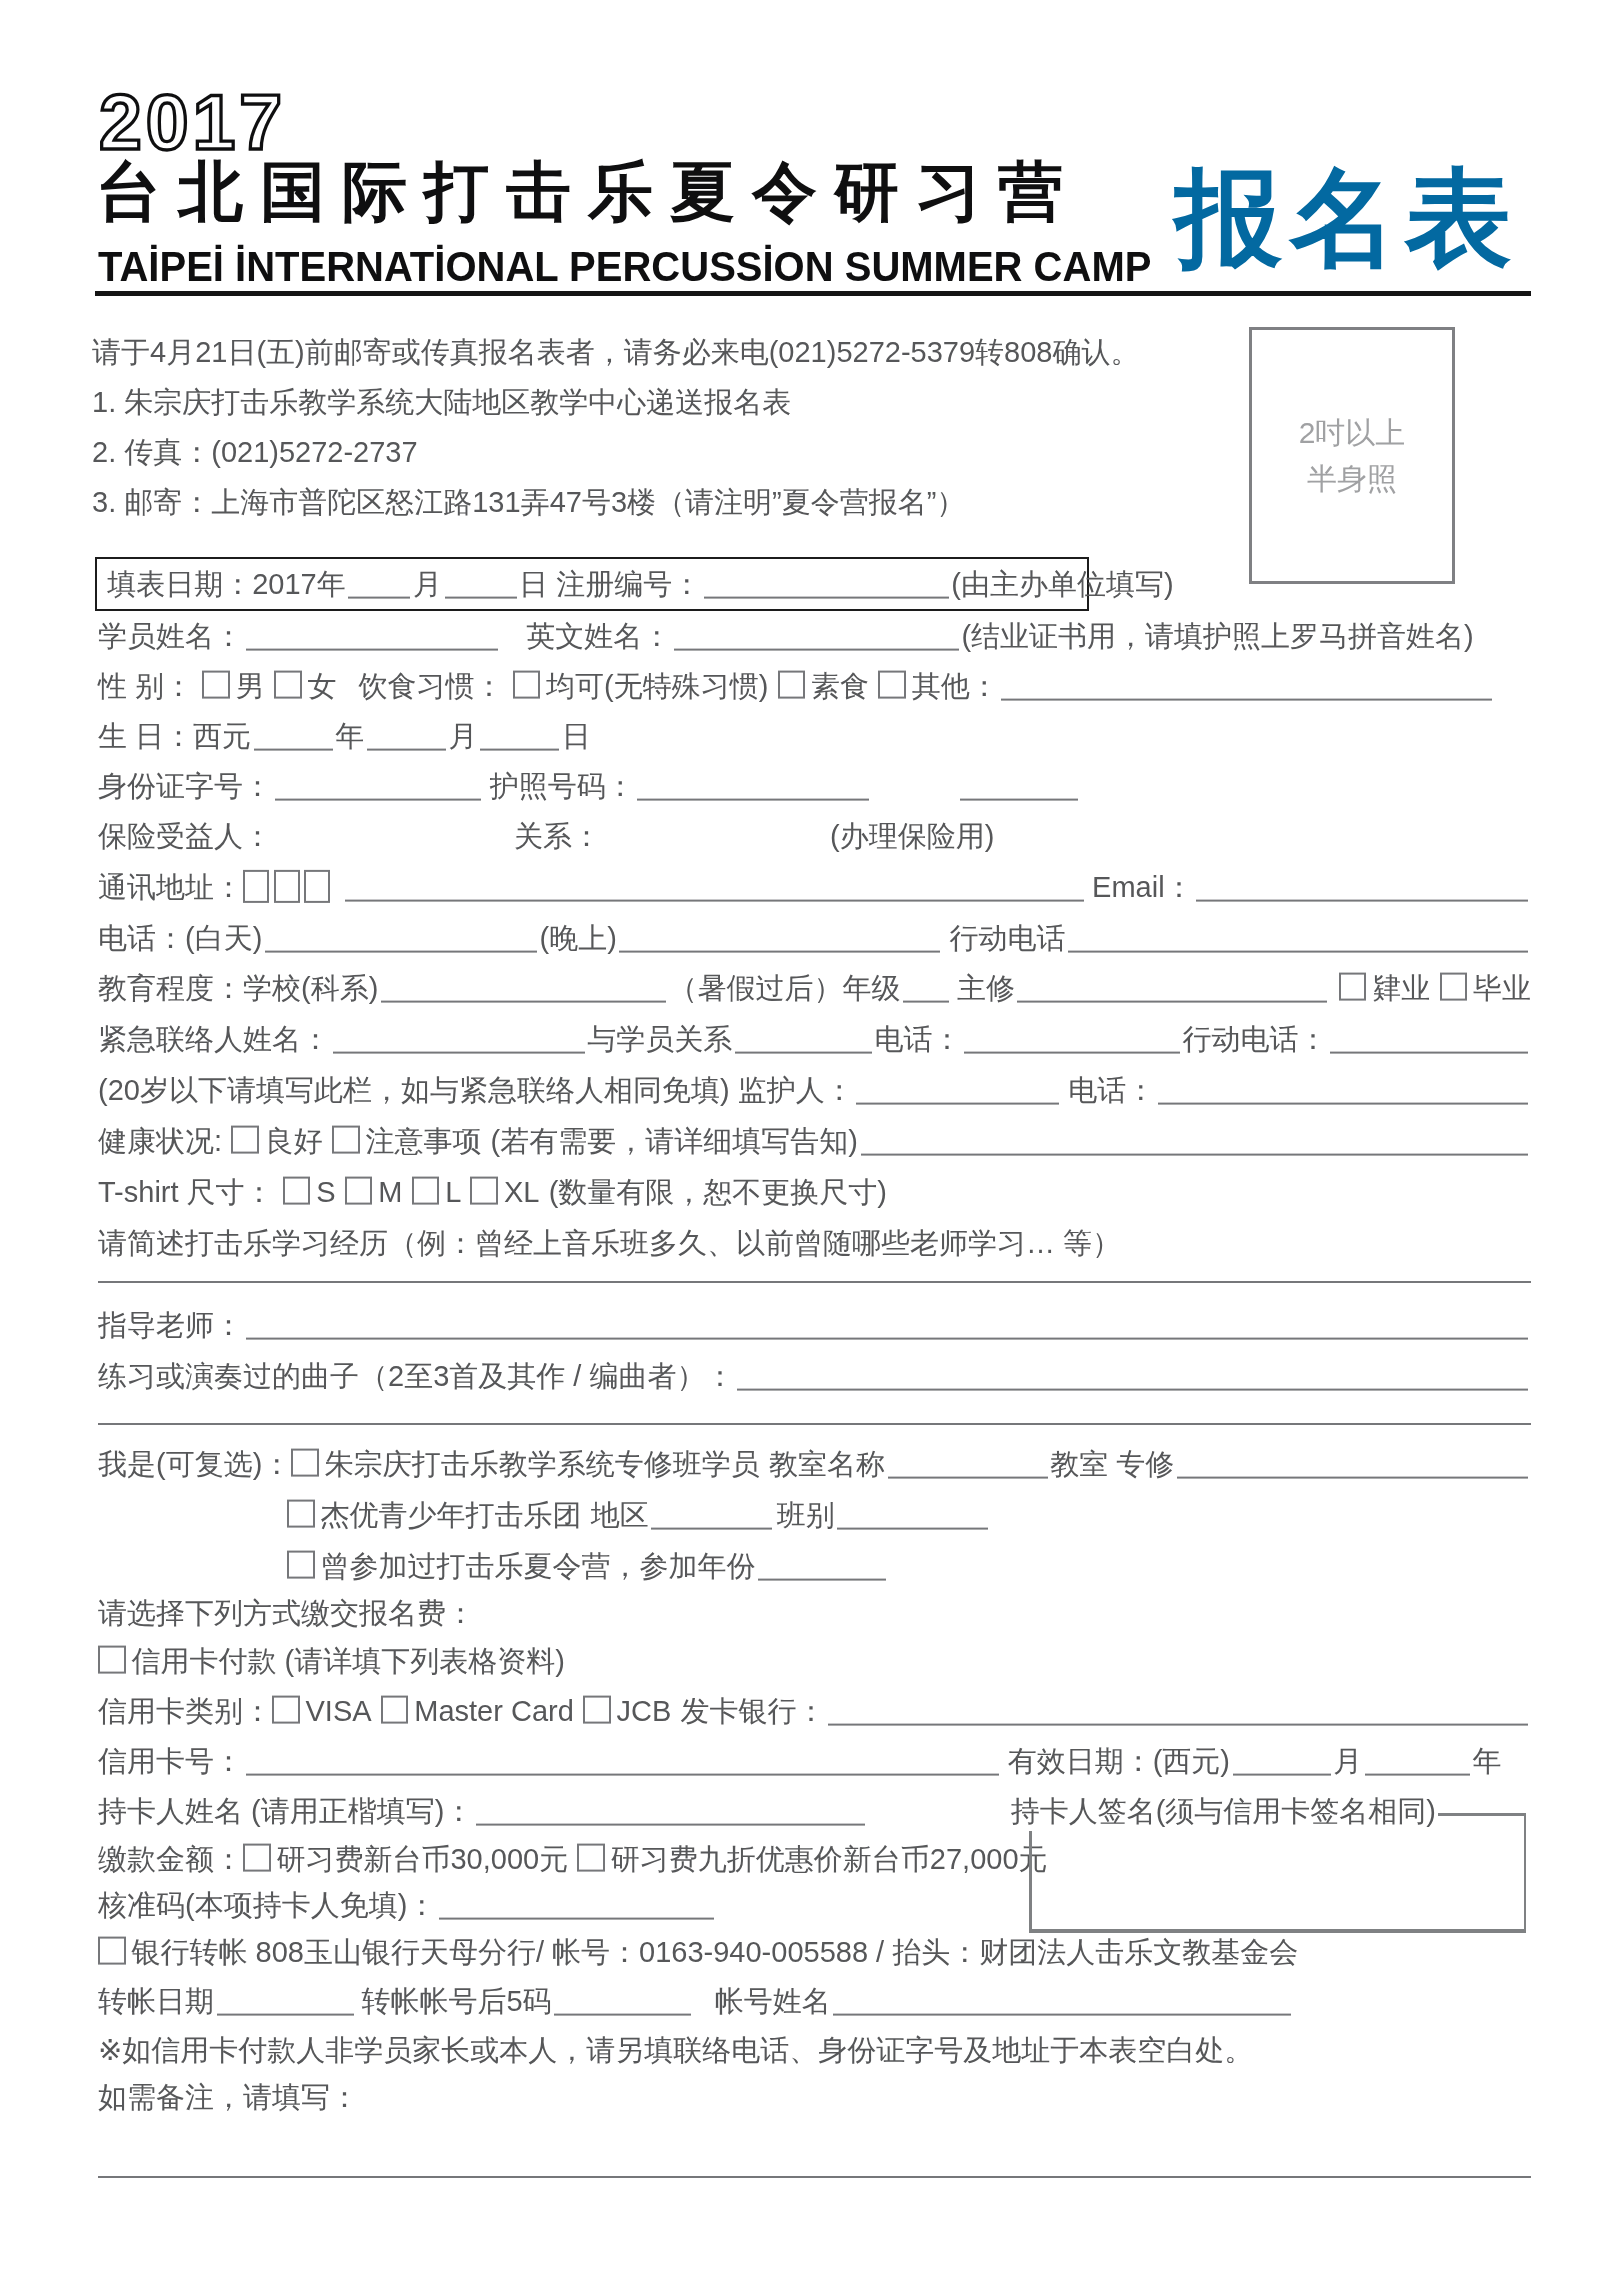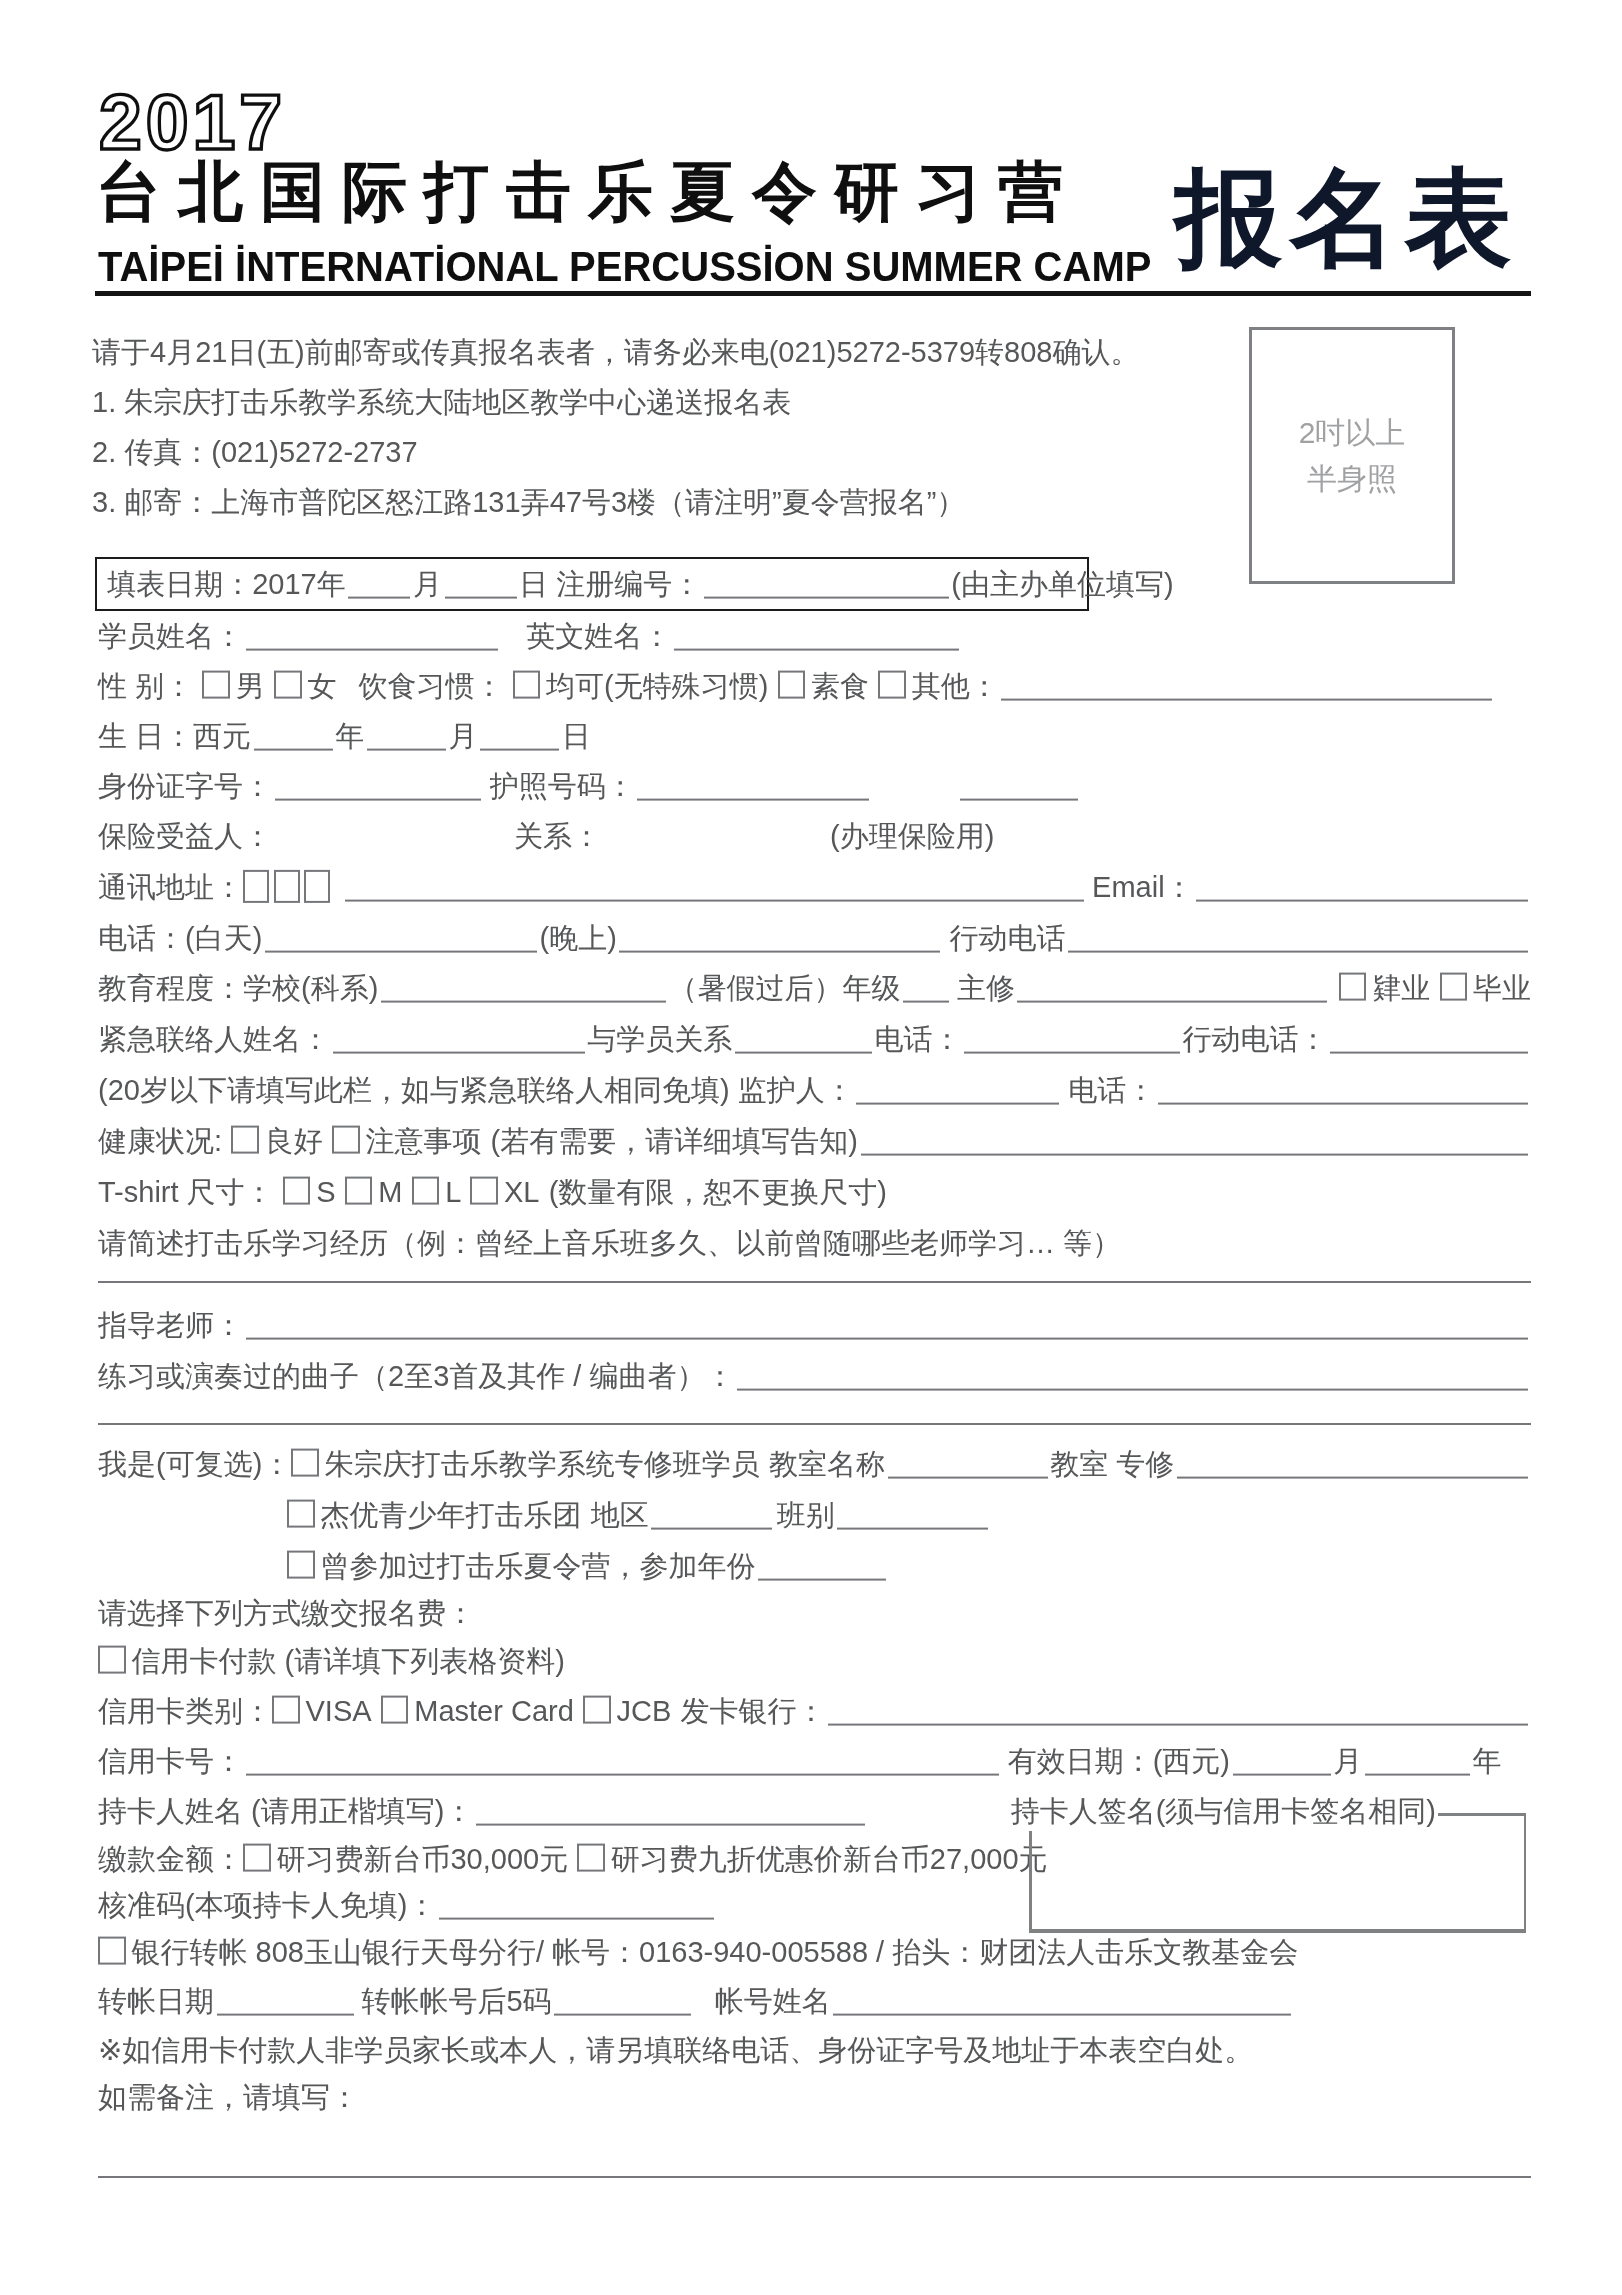--- a/index.html
+++ b/index.html
@@ -8,21 +8,21 @@
   .page{position:absolute;inset:0;background:#fff;}
 
   
   .year{position:absolute;left:99px;top:84px;font-size:77px;font-weight:700;
         color:#ffffff;-webkit-text-stroke:3.3px #0f0f10;letter-spacing:3.9px;line-height:1;}
   .title-cn{position:absolute;left:96px;top:156px;font-size:65px;font-weight:900;
         color:#0f0f10;letter-spacing:17px;line-height:1.1;white-space:nowrap;}
   .title-en{position:absolute;left:98px;top:243px;font-size:40px;font-weight:800;
         color:#0f0f10;letter-spacing:0px;white-space:nowrap;transform:scaleY(1.05);transform-origin:left top;}
   .form-name{position:absolute;left:1175px;top:165px;font-size:107px;font-weight:900;
-        color:#0f172a;letter-spacing:7.9px;line-height:1;}
+        color:#0369a1;letter-spacing:7.9px;line-height:1;}
   .top-rule{position:absolute;left:95px;top:291px;width:1436px;height:4.6px;background:#141414;}
 
   
   .photo{position:absolute;left:1249px;top:327px;width:200px;height:251px;
          border:3.9px solid #7f8083;display:flex;align-items:center;justify-content:center;text-align:center;}
   .photo .ph-t{font-size:30px;line-height:46px;color:#a0a1a3;}
 
   
   .notice{position:absolute;left:92px;top:327px;width:1126px;font-size:29px;line-height:50px;white-space:nowrap;}
 
@@ -83,20 +83,21 @@
       <span class="t">日 注册编号：</span>
       <span class="u" style="width:245px"></span>
       <span class="t">(由主办单位填写)</span>
     </div>
 
     <div class="row" style="height:50px;line-height:50px">
       <span class="t">学员姓名：</span>
       <span class="u" style="width:252px"></span>
       <span class="t" style="margin-left:26px">英文姓名：</span>
       <span class="u" style="width:285px"></span>
+      <span class="t">(结业证书用，请填护照上罗马拼音姓名)</span>
     </div>
 
     <div class="row" style="height:50px;line-height:50px">
       <span class="t">性 别：</span>
       <span class="cb"></span>
       <span class="t">男</span>
       <span class="cb"></span>
       <span class="t">女</span>
       <span class="t" style="margin-left:22px">饮食习惯：</span>
       <span class="cb"></span>

